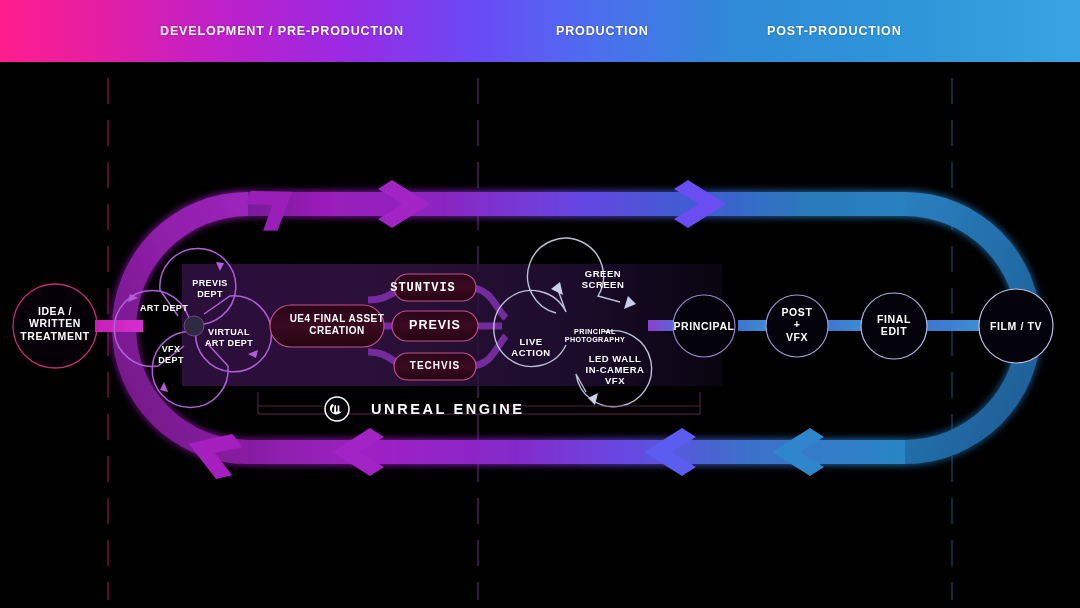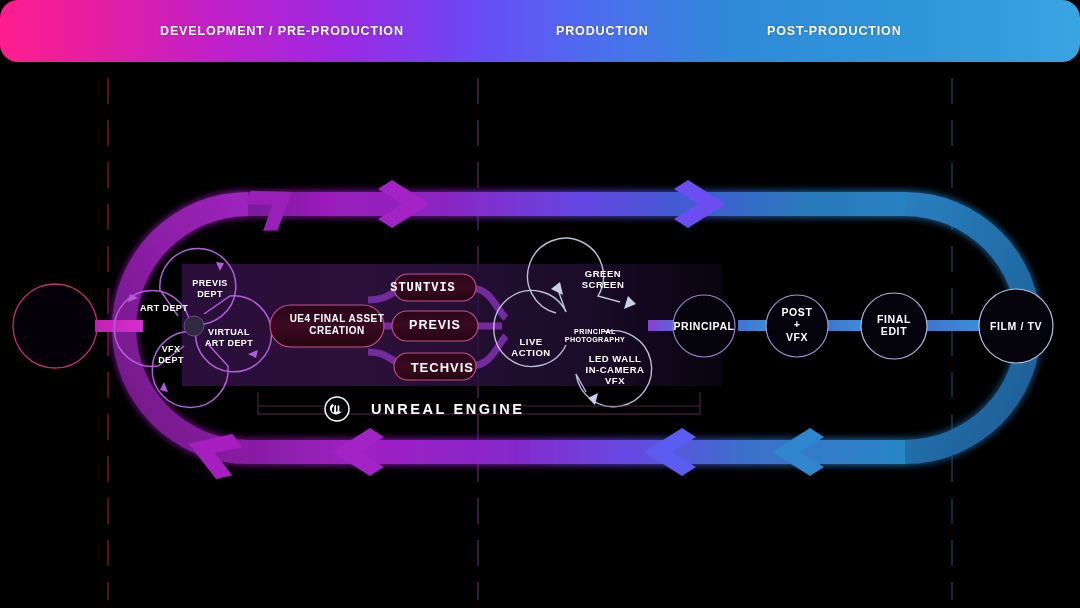--- a/index.html
+++ b/index.html
@@ -7,21 +7,20 @@
     font-family:"Liberation Sans", sans-serif;
     width:1080px;height:608px;overflow:hidden;
     -webkit-font-smoothing:antialiased;
   }
   #stage{position:relative;width:1080px;height:608px;background:#000;overflow:hidden;}
 
   
   #header{
     position:absolute;left:0;top:0;width:1080px;height:62px;
     background:linear-gradient(90deg,#ff1d8e 0%,#e81ea0 8%,#c020c8 20%,#9a2ae4 32%,#6a49f4 44%,#4f6bf0 54%,#2f8ad8 68%,#2e96d8 84%,#3aa3e2 100%);
-    border-radius:18px;
   }
   .phase-label{
     position:absolute;top:23px;
     color:#fff;font-size:13.5px;font-weight:700;
     letter-spacing:.9px;white-space:nowrap;
     font-family:"Liberation Sans Narrow","Liberation Sans",sans-serif;
     transform:scaleX(.93);transform-origin:left center;
     text-shadow:0 0 2px rgba(0,0,0,.35);
   }
   #ph1{left:160px;}
@@ -247,34 +246,37 @@
       <circle cx="1016" cy="326" r="37" fill="#04020a" stroke="#b8bce0" stroke-width="1.2"></circle>
     </g>
 
     <g stroke="#7a3a6a" stroke-width="1" fill="none" opacity="0.75">
       <path d="M258 392 L258 414 L700 414 L700 392"></path>
       <line x1="258" y1="406" x2="324" y2="406" stroke="#6a2f58"></line>
       <line x1="500" y1="406" x2="700" y2="406" stroke="#6a2f58"></line>
     </g>
   </svg>
 
+  <div class="node-text circ-label" style="left:13px;top:305px;width:84px;">IDEA /
+WRITTEN
+TREATMENT</div>
 
   <div class="node-text pin-label" style="left:126px;top:303px;width:76px;">ART DEPT</div>
   <div class="node-text pin-label" style="left:178px;top:278px;width:64px;">PREVIS
 DEPT</div>
   <div class="node-text pin-label" style="left:192px;top:327px;width:74px;">VIRTUAL
 ART DEPT</div>
   <div class="node-text pin-label" style="left:143px;top:344px;width:56px;">VFX
 DEPT</div>
 
   <div class="node-text" style="left:272px;top:313px;width:130px;font-size:10px;letter-spacing:.5px;">UE4 FINAL ASSET
 CREATION</div>
   <div class="node-text pill-label" style="left:384px;top:281px;width:78px;font-size:12px;font-family:Liberation Mono, monospace;">STUNTVIS</div>
   <div class="node-text pill-label" style="left:394px;top:318px;width:82px;font-size:12.5px;">PREVIS</div>
-  <div class="node-text pill-label" style="left:396px;top:360px;width:78px;font-size:13px;text-align:right;">TECHVIS</div>
+  <div class="node-text pill-label" style="left:396px;top:360px;width:78px;font-size:10px;">TECHVIS</div>
 
   <div class="node-text prod-label" style="left:572px;top:268px;width:62px;">GREEN
 SCREEN</div>
   <div class="node-text prod-label" style="left:502px;top:336px;width:58px;">LIVE
 ACTION</div>
   <div class="node-text prod-label" style="left:578px;top:353px;width:74px;">LED WALL
 IN-CAMERA
 VFX</div>
   <div class="node-text tiny-label" style="left:558px;top:328px;width:74px;">PRINCIPAL
 PHOTOGRAPHY</div>

